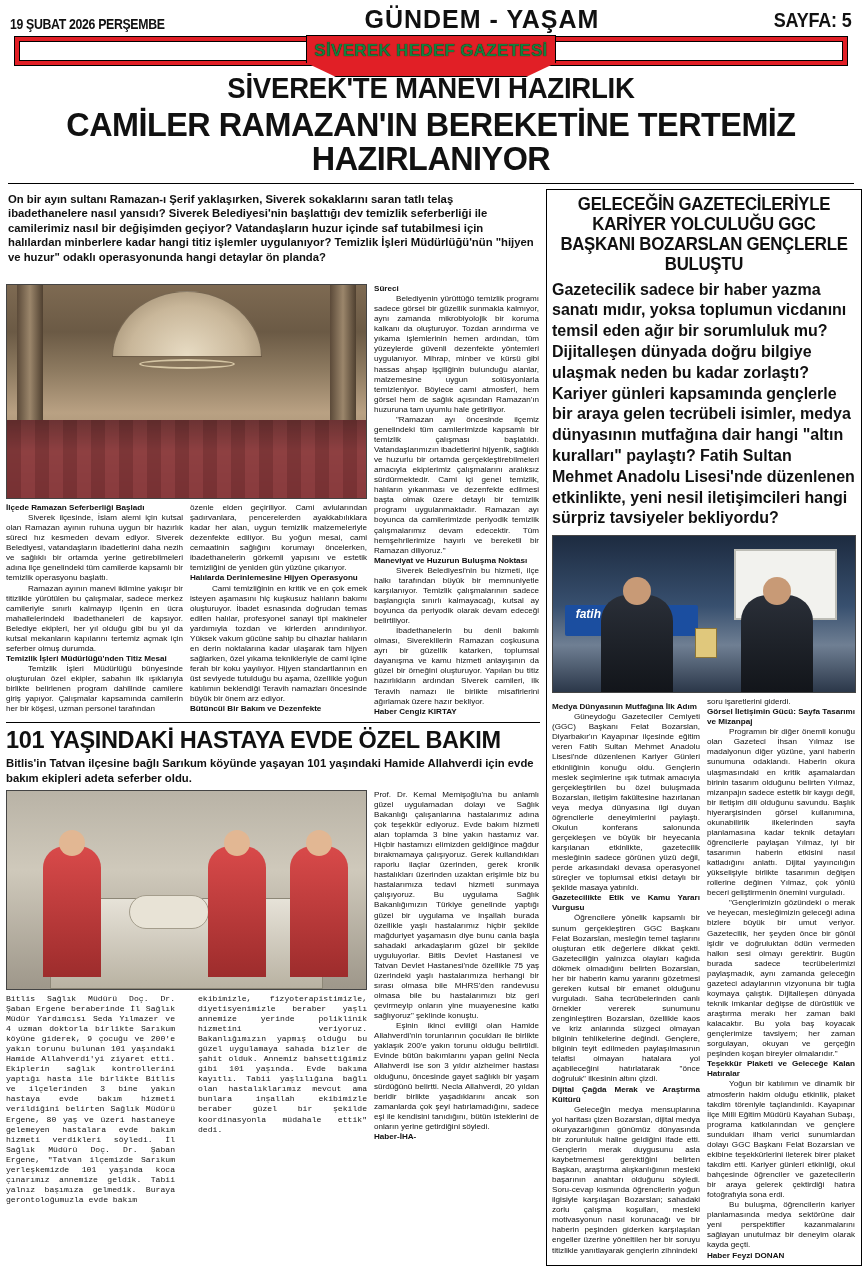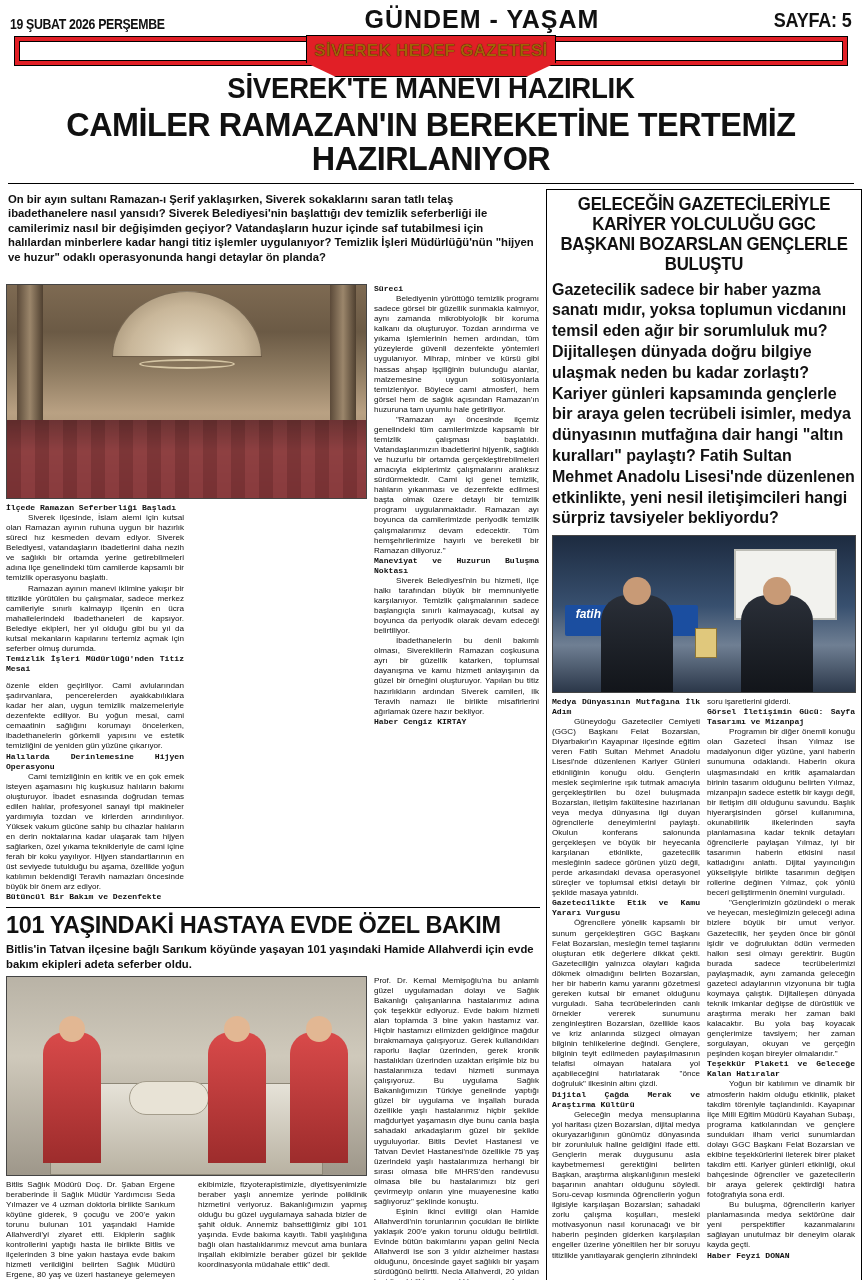--- a/index.html
+++ b/index.html
@@ -58,21 +58,21 @@
     width: 250px; height: 42px;
     background: #e11f26;
     border: 1px solid #000;
     clip-path: polygon(0 0, 100% 0, 100% 66%, 88% 100%, 12% 100%, 0 66%);
     z-index: 3;
     display: flex; align-items: flex-start; justify-content: center;
   }
   .banner-text {
     position: absolute; left: 50%; transform: translateX(-50%);
     top: 5px; z-index: 4;
-    color: #a16207; font-weight: bold; font-size: 17px;
+    color: #15803d; font-weight: bold; font-size: 17px;
     letter-spacing: 0.3px; white-space: nowrap;
     text-shadow: 0 0 1px #000;
   }
 
   
   .headline-block { margin: 6px 2px 0 2px; }
   .hl1 {
     text-align: center; font-weight: bold;
     font-size: 30px; letter-spacing: -0.3px;
     transform: scaleX(0.92); transform-origin: center;
@@ -102,21 +102,21 @@
     font-size: 11.3px; font-weight: bold; line-height: 1.28;
     padding: 3px 4px 20px 2px;
   }
 
   .left-cols { display: flex; gap: 7px; }
   .col { font-size: 8.1px; line-height: 1.245; text-align: justify; }
   .col-a { width: 178px; }
   .col-b { width: 178px; }
   .col-c { width: 165px; }
 
-  .sub { font-weight: bold; font-family: Liberation Mono, monospace; }
+  .sub { font-weight: bold; }
   .p { margin: 0; text-indent: 22px; }
   .p.noind { text-indent: 0; }
 
   
   .mosque-photo {
     width: 361px; height: 215px; margin-bottom: 4px;
     border: 1px solid #444;
     background:
       linear-gradient(180deg, #7e6a52 0%, #6b5a45 22%, #8d7a60 40%, #b9a183 60%, #a08c6f 78%, #5c4b3a 100%);
     position: relative; overflow: hidden;
@@ -275,26 +275,27 @@
 
         <div style="width:361px;">
           <div class="mosque-photo">
             <div class="dome"></div>
             <div class="pillarL"></div>
             <div class="pillarR"></div>
             <div class="chand"></div>
             <div class="carpet"></div>
           </div>
 
-          <div style="display:flex; gap:7px;flex-direction:column;">
+          <div style="display:flex; gap:7px;">
             <div class="col col-a">
               <div class="sub">İlçede Ramazan Seferberliği Başladı</div>
               <p class="p">Siverek ilçesinde, İslam alemi için kutsal olan Ramazan ayının ruhuna uygun bir hazırlık süreci hız kesmeden devam ediyor. Siverek Belediyesi, vatandaşların ibadetlerini daha nezih ve sağlıklı bir ortamda yerine getirebilmeleri adına ilçe genelindeki tüm camilerde kapsamlı bir temizlik operasyonu başlattı.</p>
               <p class="p">Ramazan ayının manevi iklimine yakışır bir titizlikle yürütülen bu çalışmalar, sadece merkez camileriyle sınırlı kalmayıp ilçenin en ücra mahallelerindeki ibadethaneleri de kapsıyor. Belediye ekipleri, her yıl olduğu gibi bu yıl da kutsal mekanların kapılarını tertemiz açmak için seferber olmuş durumda.</p>
               <div class="sub">Temizlik İşleri Müdürlüğü'nden Titiz Mesai</div>
+              <p class="p">Temizlik İşleri Müdürlüğü bünyesinde oluşturulan özel ekipler, sabahın ilk ışıklarıyla birlikte belirlenen program dahilinde camilere giriş yapıyor. Çalışmalar kapsamında camilerin her bir köşesi, uzman personel tarafından</p>
             </div>
 
             <div class="col col-b">
               <p class="p noind">özenle elden geçiriliyor. Cami avlularından şadırvanlara, pencerelerden ayakkabılıklara kadar her alan, uygun temizlik malzemeleriyle dezenfekte ediliyor. Bu yoğun mesai, cami cemaatinin sağlığını korumayı öncelerken, ibadethanelerin görkemli yapısını ve estetik temizliğini de yeniden gün yüzüne çıkarıyor.</p>
               <div class="sub">Halılarda Derinlemesine Hijyen Operasyonu</div>
               <p class="p">Cami temizliğinin en kritik ve en çok emek isteyen aşamasını hiç kuşkusuz halıların bakımı oluşturuyor. İbadet esnasında doğrudan temas edilen halılar, profesyonel sanayi tipi makineler yardımıyla tozdan ve kirlerden arındırılıyor. Yüksek vakum gücüne sahip bu cihazlar halıların en derin noktalarına kadar ulaşarak tam hijyen sağlarken, özel yıkama teknikleriyle de cami içine ferah bir koku yayılıyor. Hijyen standartlarının en üst seviyede tutulduğu bu aşama, özellikle yoğun katılımın beklendiği Teravih namazları öncesinde büyük bir önem arz ediyor.</p>
               <div class="sub">Bütüncül Bir Bakım ve Dezenfekte</div>
             </div>
           </div>
         </div>
@@ -316,21 +317,21 @@
 
         <div class="b-cols">
           <div style="width:361px;">
             <div class="care-photo">
               <div class="bed"></div>
               <div class="patient"></div>
               <div class="nurse n1"></div>
               <div class="nurse n2"></div>
               <div class="nurse n3"></div>
             </div>
-            <div style="display:flex; gap:23px;">
+            <div style="display:flex; gap:23px;font-family:Liberation Mono, monospace;">
               <div class="col col-a">
                 <p class="p noind">Bitlis Sağlık Müdürü Doç. Dr. Şaban Ergene beraberinde İl Sağlık Müdür Yardımcısı Seda Yılmazer ve 4 uzman doktorla birlikte Sarıkum köyüne giderek, 9 çocuğu ve 200'e yakın torunu bulunan 101 yaşındaki Hamide Allahverdi'yi ziyaret etti. Ekiplerin sağlık kontrollerini yaptığı hasta ile birlikte Bitlis ve ilçelerinden 3 bine yakın hastaya evde bakım hizmeti verildiğini belirten Sağlık Müdürü Ergene, 80 yaş ve üzeri hastaneye gelemeyen hastalara evde bakım hizmeti verdikleri söyledi. İl Sağlık Müdürü Doç. Dr. Şaban Ergene, "Tatvan ilçemizde Sarıkum yerleşkemizde 101 yaşında koca çınarımız annemize geldik. Tabii yalnız başımıza gelmedik. Buraya gerontoloğumuzla evde bakım</p>
               </div>
               <div class="col col-b">
                 <p class="p noind">ekibimizle, fizyoterapistimizle, diyetisyenimizle beraber yaşlı annemize yerinde poliklinik hizmetini veriyoruz. Bakanlığımızın yapmış olduğu bu güzel uygulamaya sahada bizler de şahit olduk. Annemiz bahsettiğimiz gibi 101 yaşında. Evde bakıma kayıtlı. Tabii yaşlılığına bağlı olan hastalıklarımız mevcut ama bunlara inşallah ekibimizle beraber güzel bir şekilde koordinasyonla müdahale ettik" dedi.</p>
               </div>
             </div>
           </div>
 
           <div class="col col-c">

